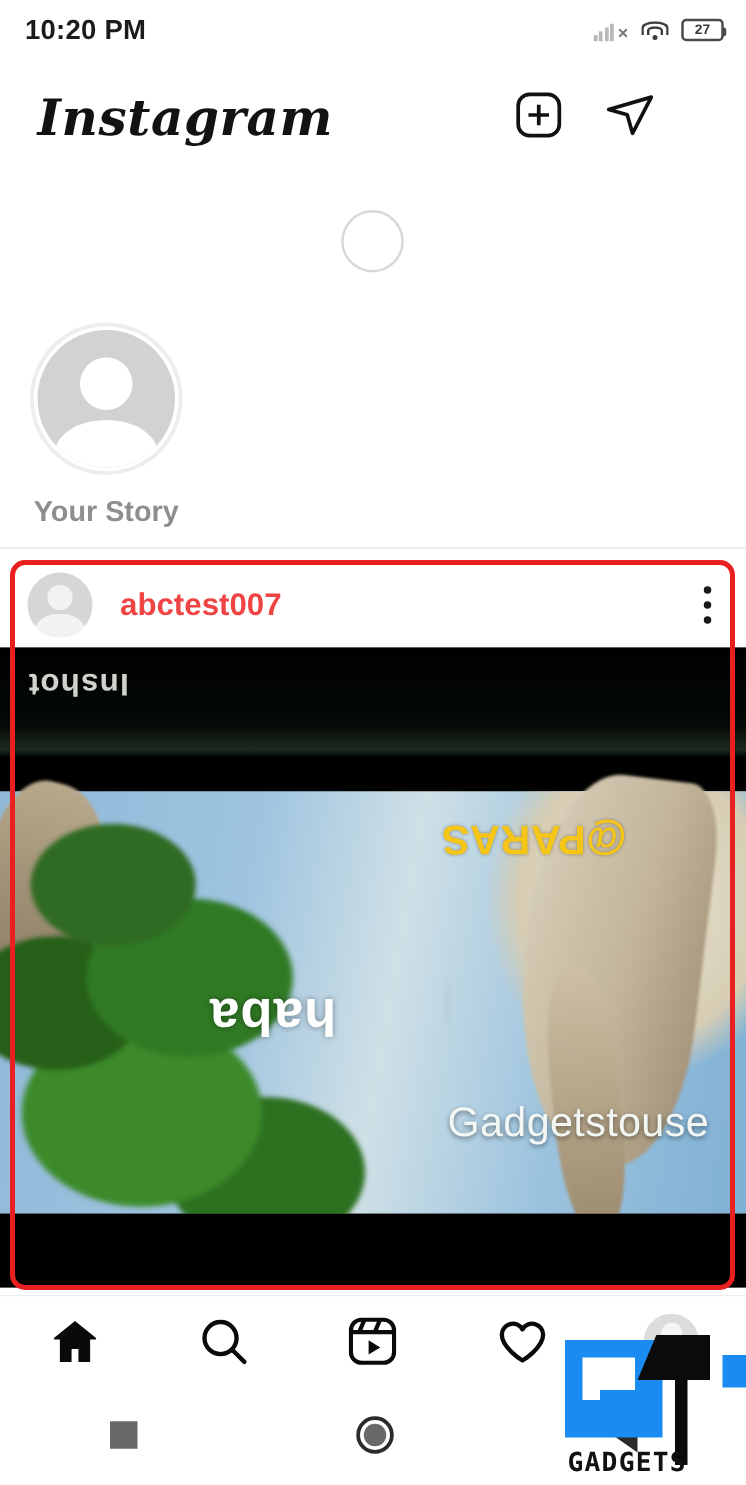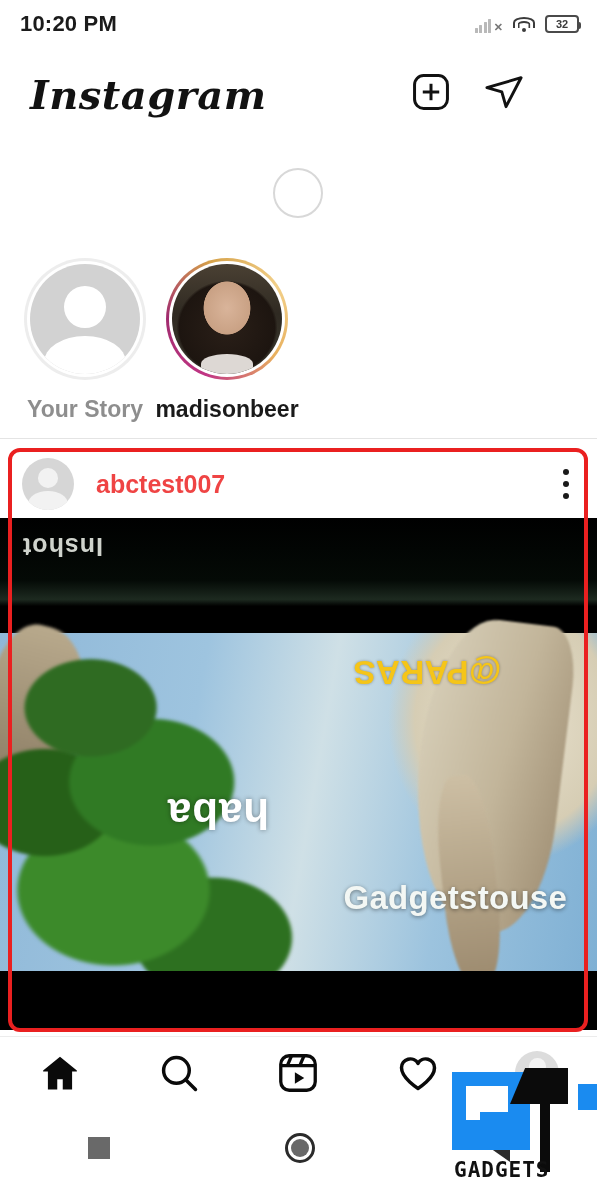--- a/index.html
+++ b/index.html
@@ -127,21 +127,21 @@
     filter:blur(1.6px); }
   .left-branch { position:absolute; left:-2%; top:-2%; width:16%; height:46%;
                  background:linear-gradient(#b8a98c,#8e7f66); border-radius:40% 60% 50% 50%;
                  transform:rotate(14deg); filter:blur(1.4px); }
   .paras { position:absolute; right:16%; top:6%; font-size:33px; font-weight:bold;
            color:#f5c518; transform:rotate(180deg); letter-spacing:.5px;
            text-shadow:0 0 3px rgba(0,0,0,.35); }
   .haba { position:absolute; left:28%; top:46%; font-size:42px; font-weight:bold;
           color:#ffffff; transform:rotate(180deg); letter-spacing:1px;
           text-shadow:0 0 5px rgba(0,0,0,.4); }
-  .gtu-mark { position:absolute; right:5%; bottom:16%; font-size:33px; font-weight:bold;
+  .gtu-mark { position:absolute; right:5%; bottom:16%; font-size:33px; font-weight:normal;
               color:#f3f7f4; letter-spacing:.3px; text-shadow:0 1px 4px rgba(0,0,0,.45);text-align:right; }
   .vid-bot-black { position:absolute; bottom:0; left:0; width:100%; height:11.5%; background:#000; }
 
   
   .redbox { position:absolute; left:8px; top:448px; width:580px; height:584px;
             border:4px solid #ea2020; border-radius:12px; pointer-events:none; }
 
   
   .tabbar { position:absolute; top:1036px; left:0; width:597px; height:72px;
             display:flex; align-items:center; justify-content:space-around;
@@ -190,21 +190,21 @@
           <i></i>
           <i></i>
           <span class="xmark">✕</span>
       </div>
       <div class="wifi">
         <b></b>
           <b></b>
           <span class="dot"></span>
       </div>
       <div class="batt">
-        <span>32</span>
+        <span>27</span>
       </div>
     </div>
   </div>
 
   <div class="ig-header">
     <div class="ig-logo">Instagram</div>
     <div class="hdr-icons">
       <span>
         <svg width="42" height="42" viewBox="0 0 24 24" fill="none" stroke="#111" stroke-width="1.7">
           <rect x="2.6" y="2.6" width="18.8" height="18.8" rx="5.2"></rect>
@@ -230,30 +230,20 @@
           <div class="av av-gray">
             <div class="head"></div>
               <div class="body"></div>
           </div>
         </div>
       </div>
       <div class="story-label muted">Your Story</div>
     </div>
 
 
-    <div class="story">
-      <div class="ring grad">
-        <div class="inner">
-          <div class="av ph-mad">
-            <div class="shirt"></div>
-          </div>
-        </div>
-      </div>
-      <div class="story-label">madisonbeer</div>
-    </div>
 
   </div>
 
   <div class="sep"></div>
 
   <div class="post">
     <div class="post-head">
       <div class="post-av">
         <div class="head"></div>
           <div class="body"></div>

